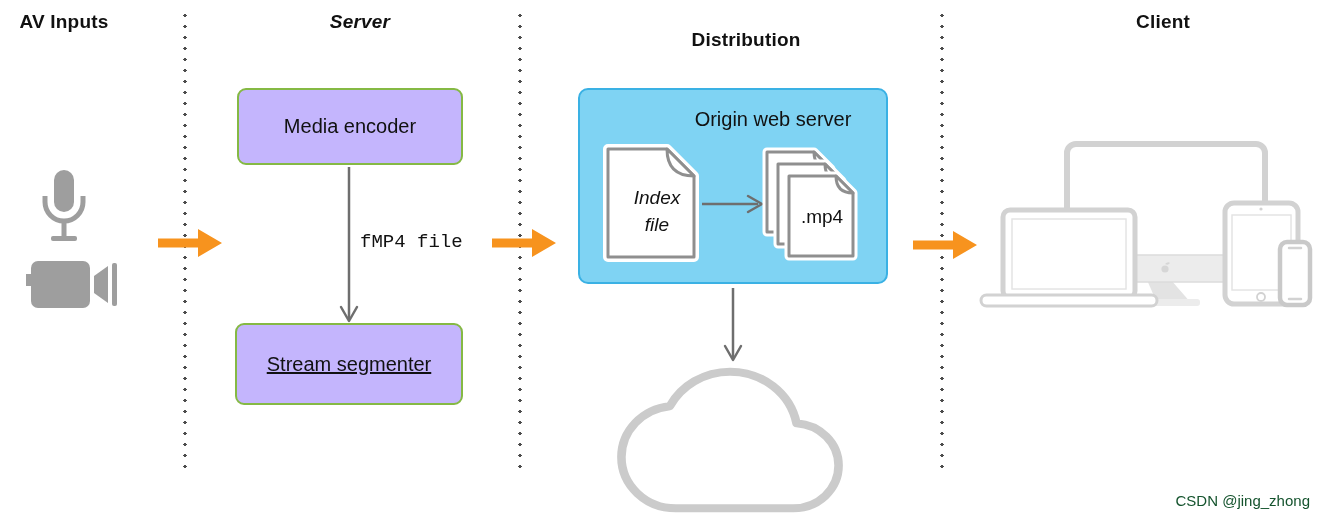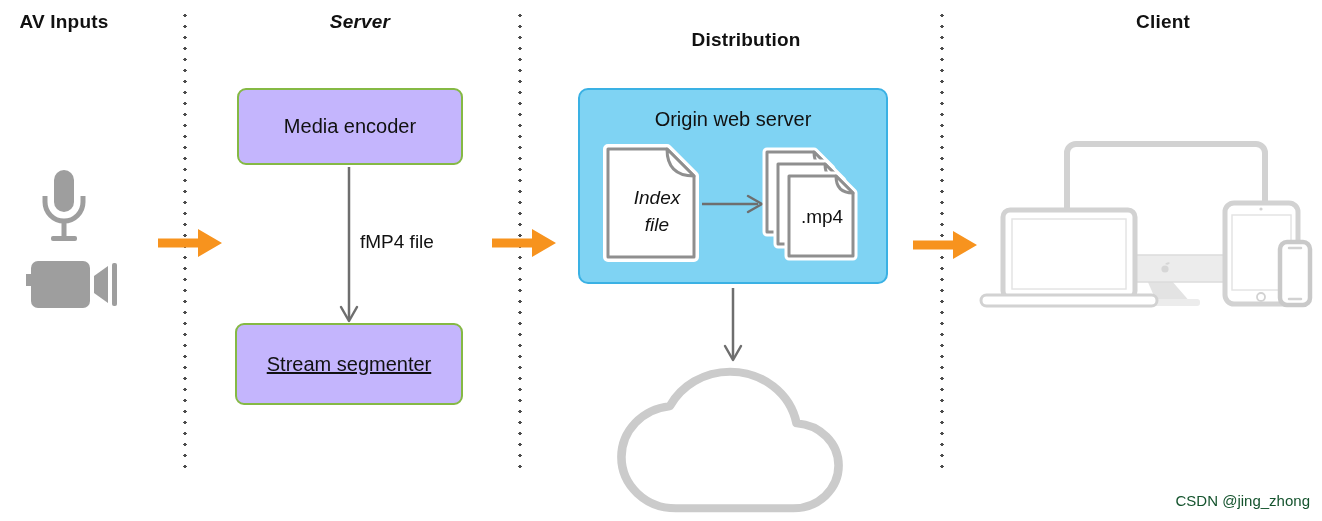--- a/index.html
+++ b/index.html
@@ -21,23 +21,23 @@
     position:absolute;background:#c4b5fd;border:2px solid #85b944;border-radius:9px;
     display:flex;align-items:center;justify-content:center;
     font-size:20px;color:#111;box-sizing:border-box;
   }
   .blue-box{
     position:absolute;left:578px;top:88px;width:310px;height:196px;
     background:#7fd3f3;border:2px solid #3ab1e4;border-radius:10px;box-sizing:border-box;
   }
   .blue-box-title{
     position:absolute;left:578px;top:108px;width:310px;text-align:center;
-    font-size:20px;color:#111;
+    font-size:20px;color:#111;padding-left:40px;
   }
-  .flow-label{position:absolute;font-size:19px;color:#111;}
+  .flow-label{position:absolute;font-size:19px;color:#111;font-family:Liberation Mono, monospace;}
   .doc-label{
     position:absolute;text-align:center;font-size:19px;color:#111;
     white-space:pre-line;line-height:27px;
   }
   .cloud-label{
     position:absolute;left:618px;top:442px;width:224px;text-align:center;
     font-size:20px;letter-spacing:2px;color:#2b2b2b;
   }
   .watermark{
     position:absolute;right:12px;top:492px;font-size:15px;color:#14532d;

